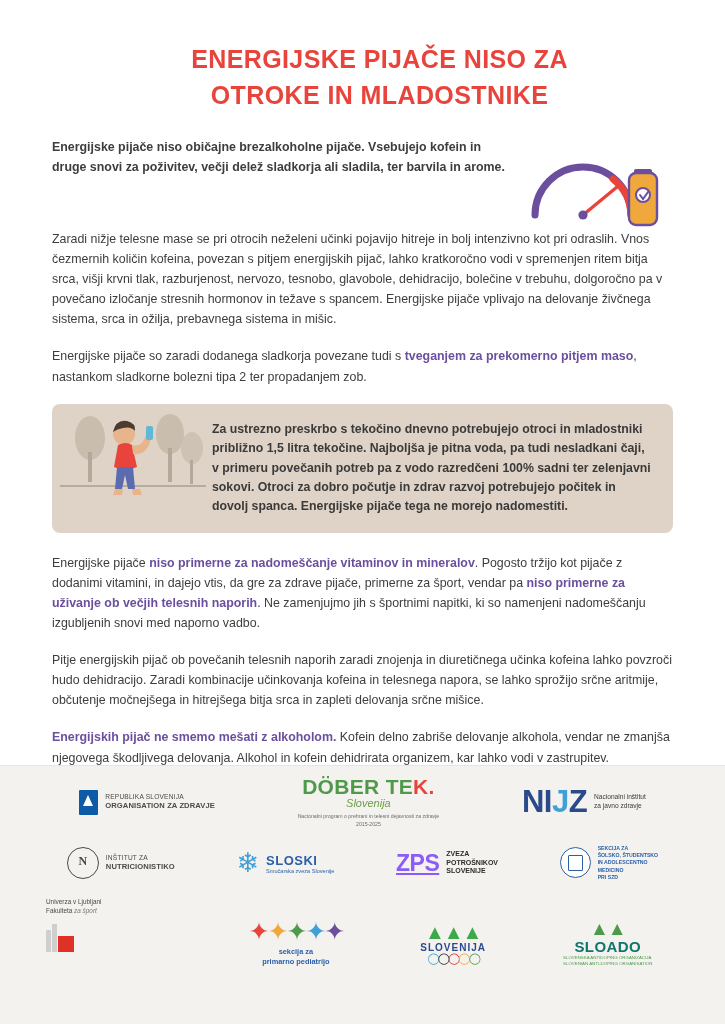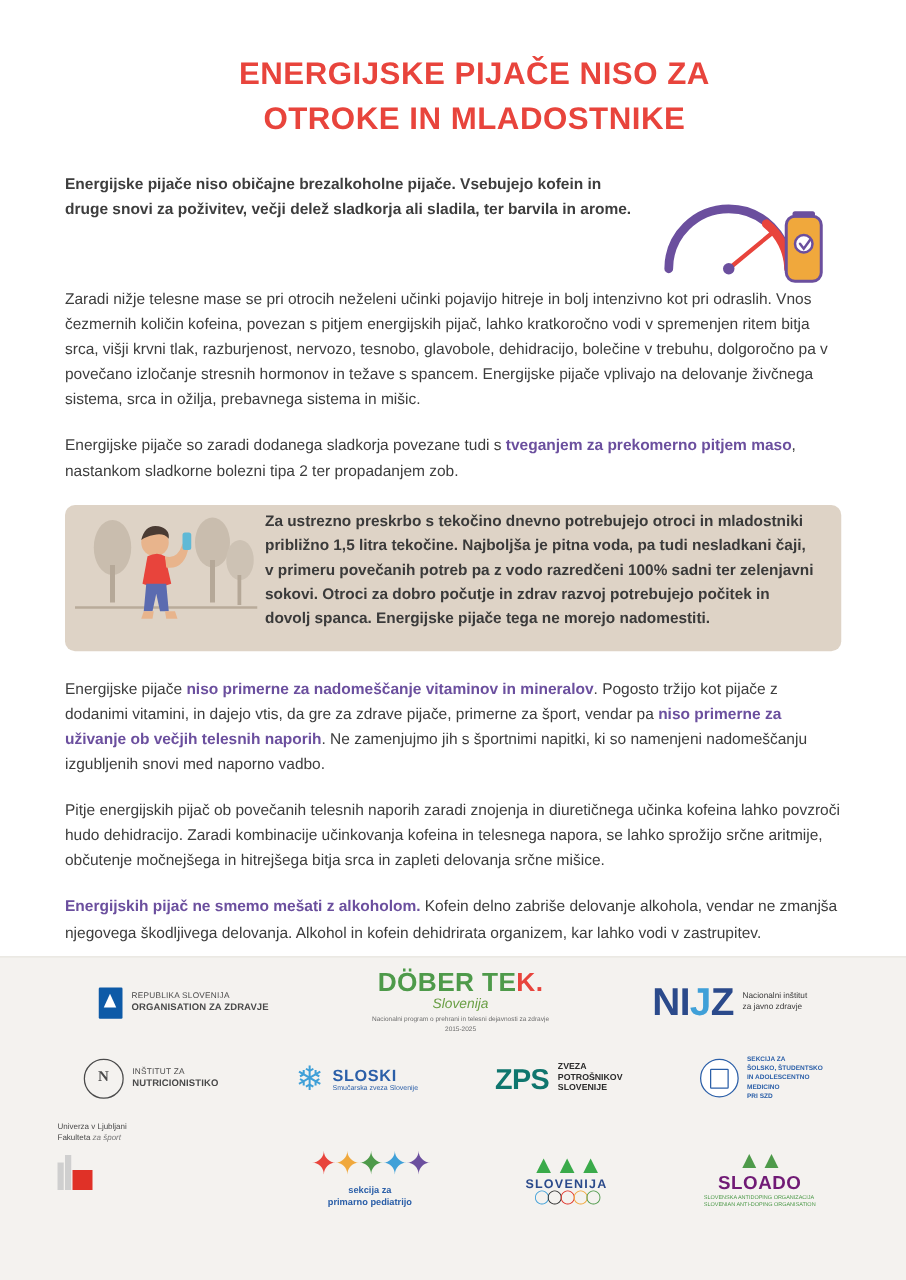--- a/index.html
+++ b/index.html
@@ -72,21 +72,21 @@
     top: -8px;
     width: 160px;
     height: 108px;
   }
 
   
   .callout {
     background: #ded3c6;
     border-radius: 8px;
     margin: 12px 0 20px 0;
-    padding: 4px 22px 16px 160px;
+    padding: 16px 22px 16px 160px;
     position: relative;
     min-height: 104px;
     box-sizing: border-box;
   }
   .callout p {
     font-size: 12.3px;
     line-height: 1.58;
     font-weight: bold;
     color: #3a3a3a;
     margin: 0;
@@ -206,22 +206,23 @@
     color: #3fa0d8;
     line-height: 1;
   }
   .sloski-txt .s1 { font-size: 13px; font-weight: bold; color: #2b5fa8; letter-spacing: .5px; }
   .sloski-txt .s2 { font-size: 5.6px; color: #2b5fa8; }
 
   
   .zps-main {
     font-size: 23px;
     font-weight: bold;
-    color: #0f766e;
+    color: #8b5cf6;
     letter-spacing: -0.5px;
+    text-decoration: underline;
   }
   .zps-sub { font-size: 7px; font-weight: bold; color: #2b2b2b; line-height: 1.2; }
 
   
   .szd-badge {
     width: 29px; height: 29px;
     border: 1.4px solid #2b5fa8;
     border-radius: 50%;
     position: relative;
     background: #fff;
@@ -268,21 +269,21 @@
     margin-top: 3px;
   }
 
   
   .slo-mount { font-size: 20px; color: #3aaa4a; line-height: 1; letter-spacing: -1px; }
   .slo-name { font-size: 10px; font-weight: bold; color: #2b4a8b; letter-spacing: 1px; }
   .rings { font-size: 11px; letter-spacing: -2px; line-height: 1; }
 
   
   .sloado-mark { font-size: 19px; color: #4e9a4a; line-height: 1; letter-spacing: -1px;}
-  .sloado-name { font-size: 15px; font-weight: bold; color: #701a75; letter-spacing: .4px; }
+  .sloado-name { font-size: 15px; font-weight: bold; color: #0f766e; letter-spacing: .4px; }
   .sloado-sub { font-size: 4.4px; color: #4e9a4a; line-height: 1.3; }
 
   .col-center { display: flex; flex-direction: column; align-items: center; }
 </style>
 </head>
 <body>
 
 <div class="page">
 
   <div class="title-block">

